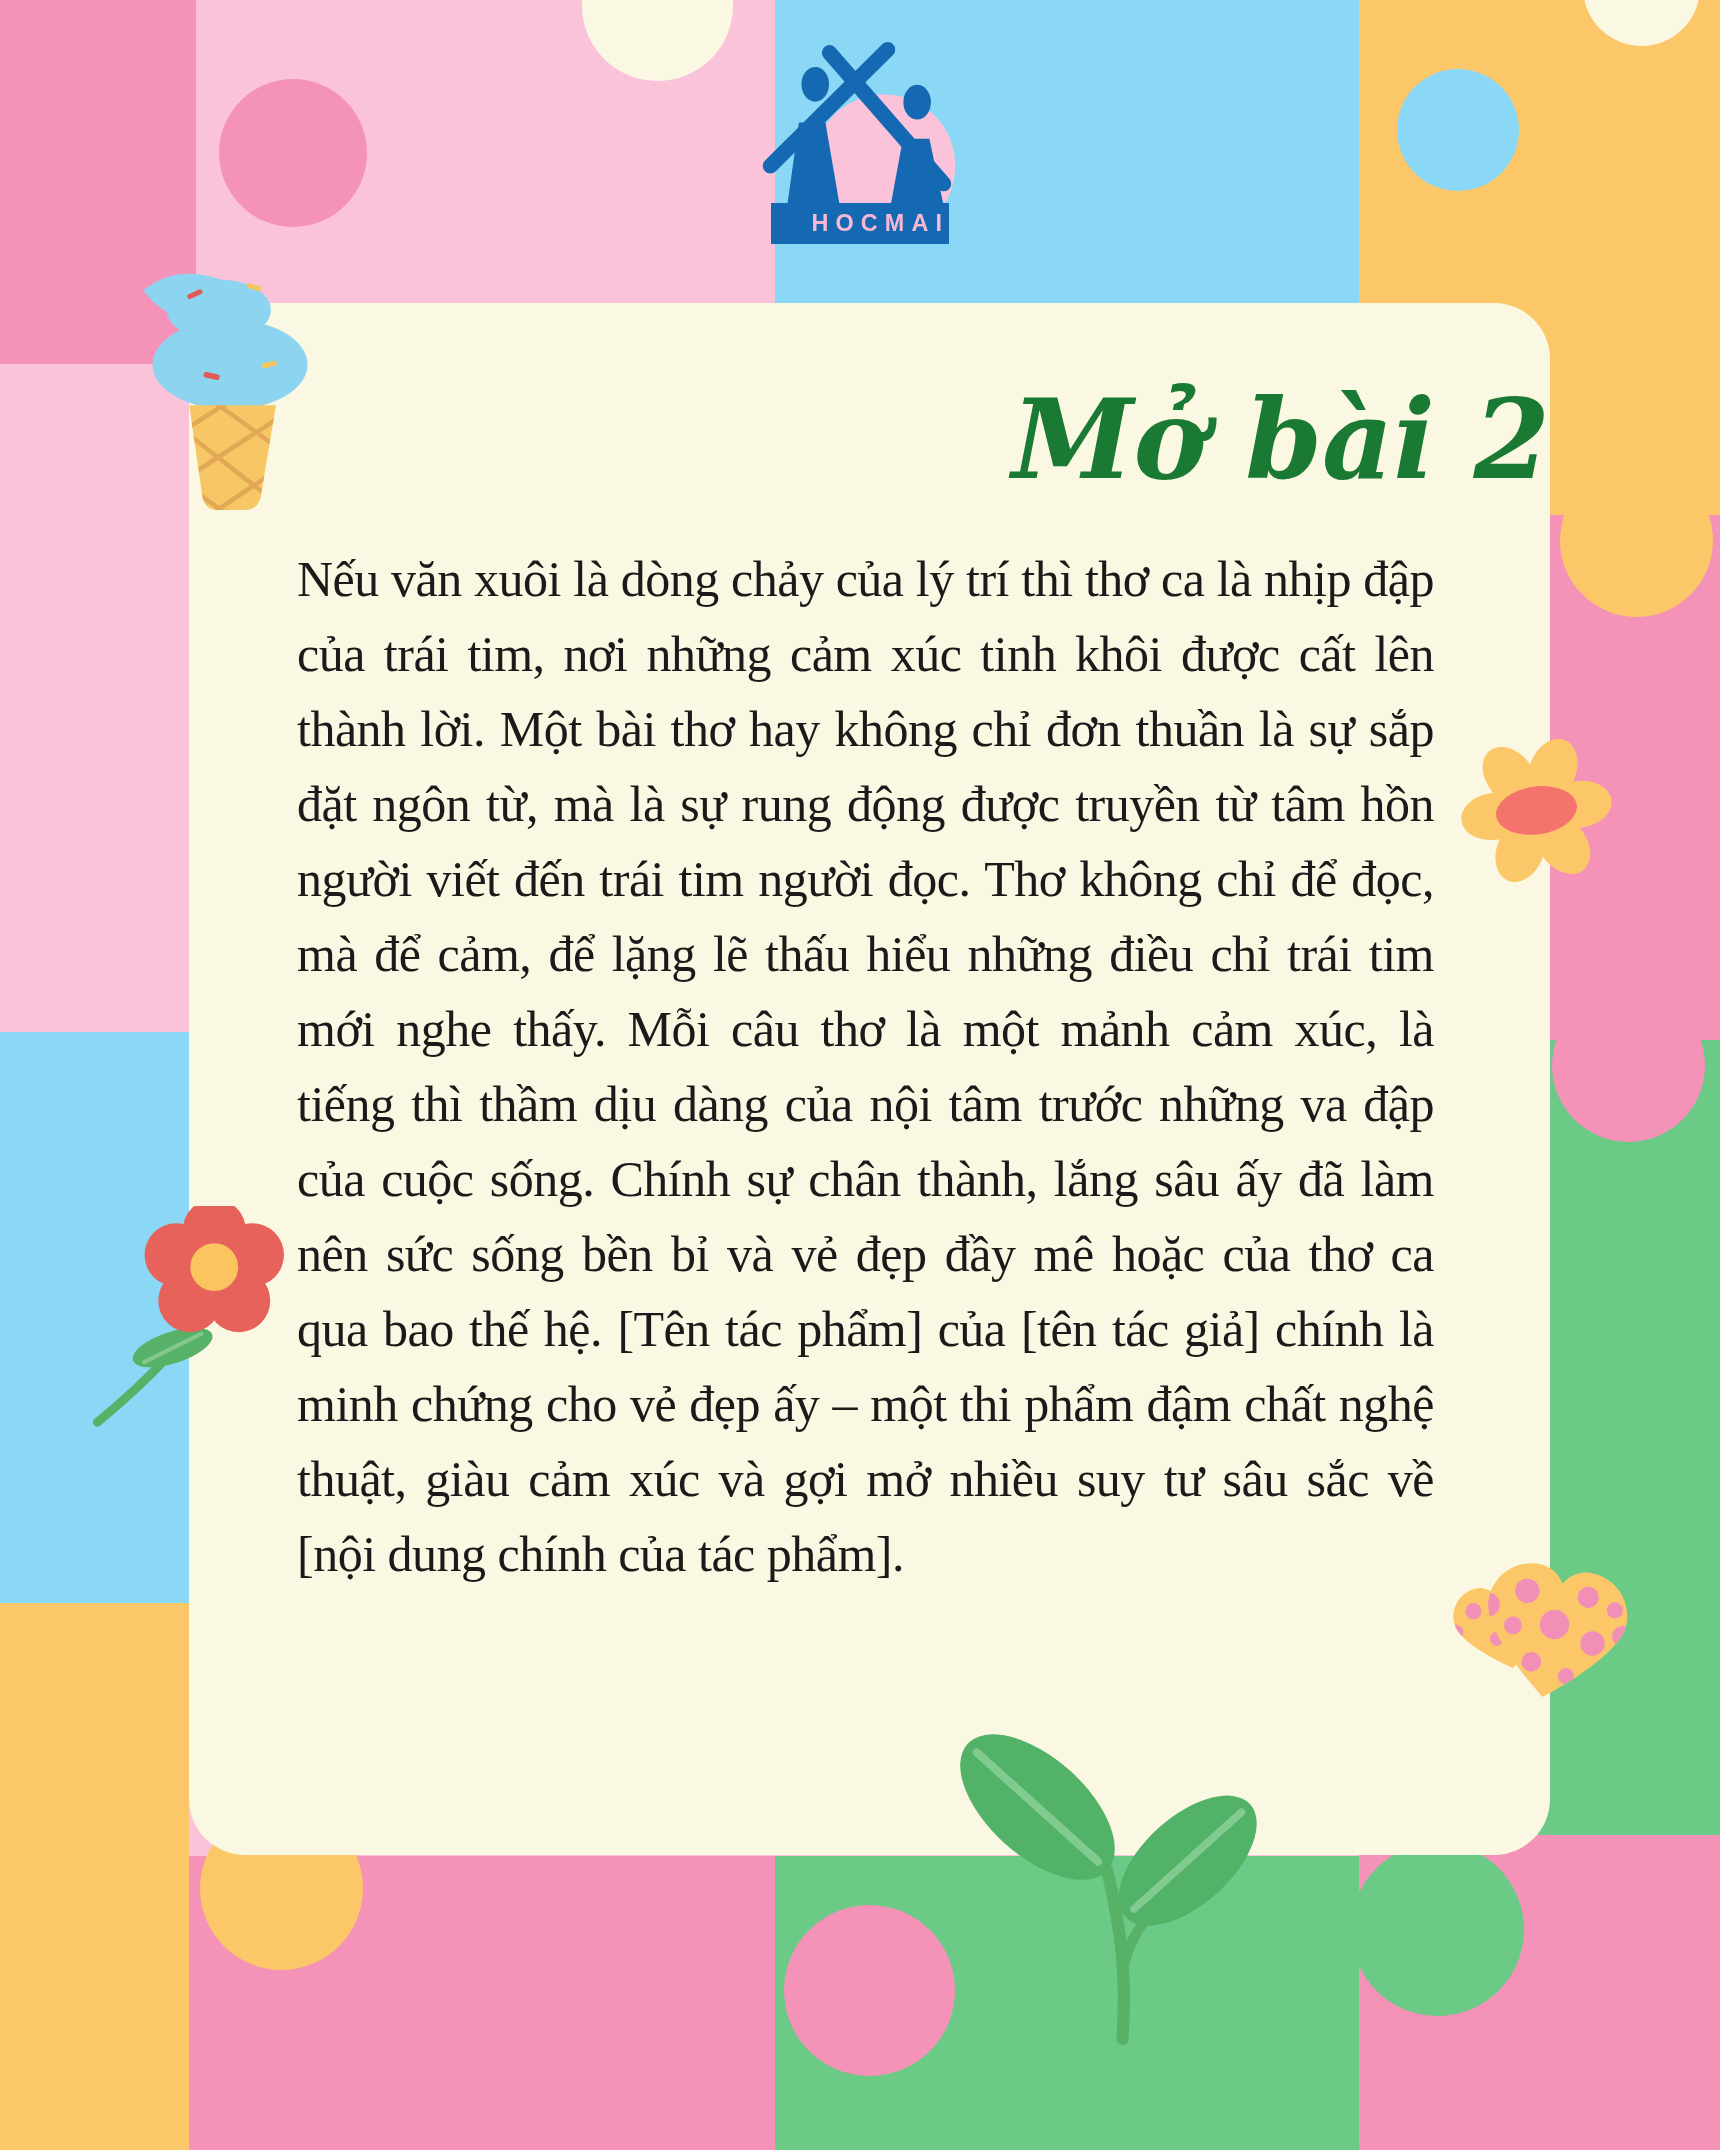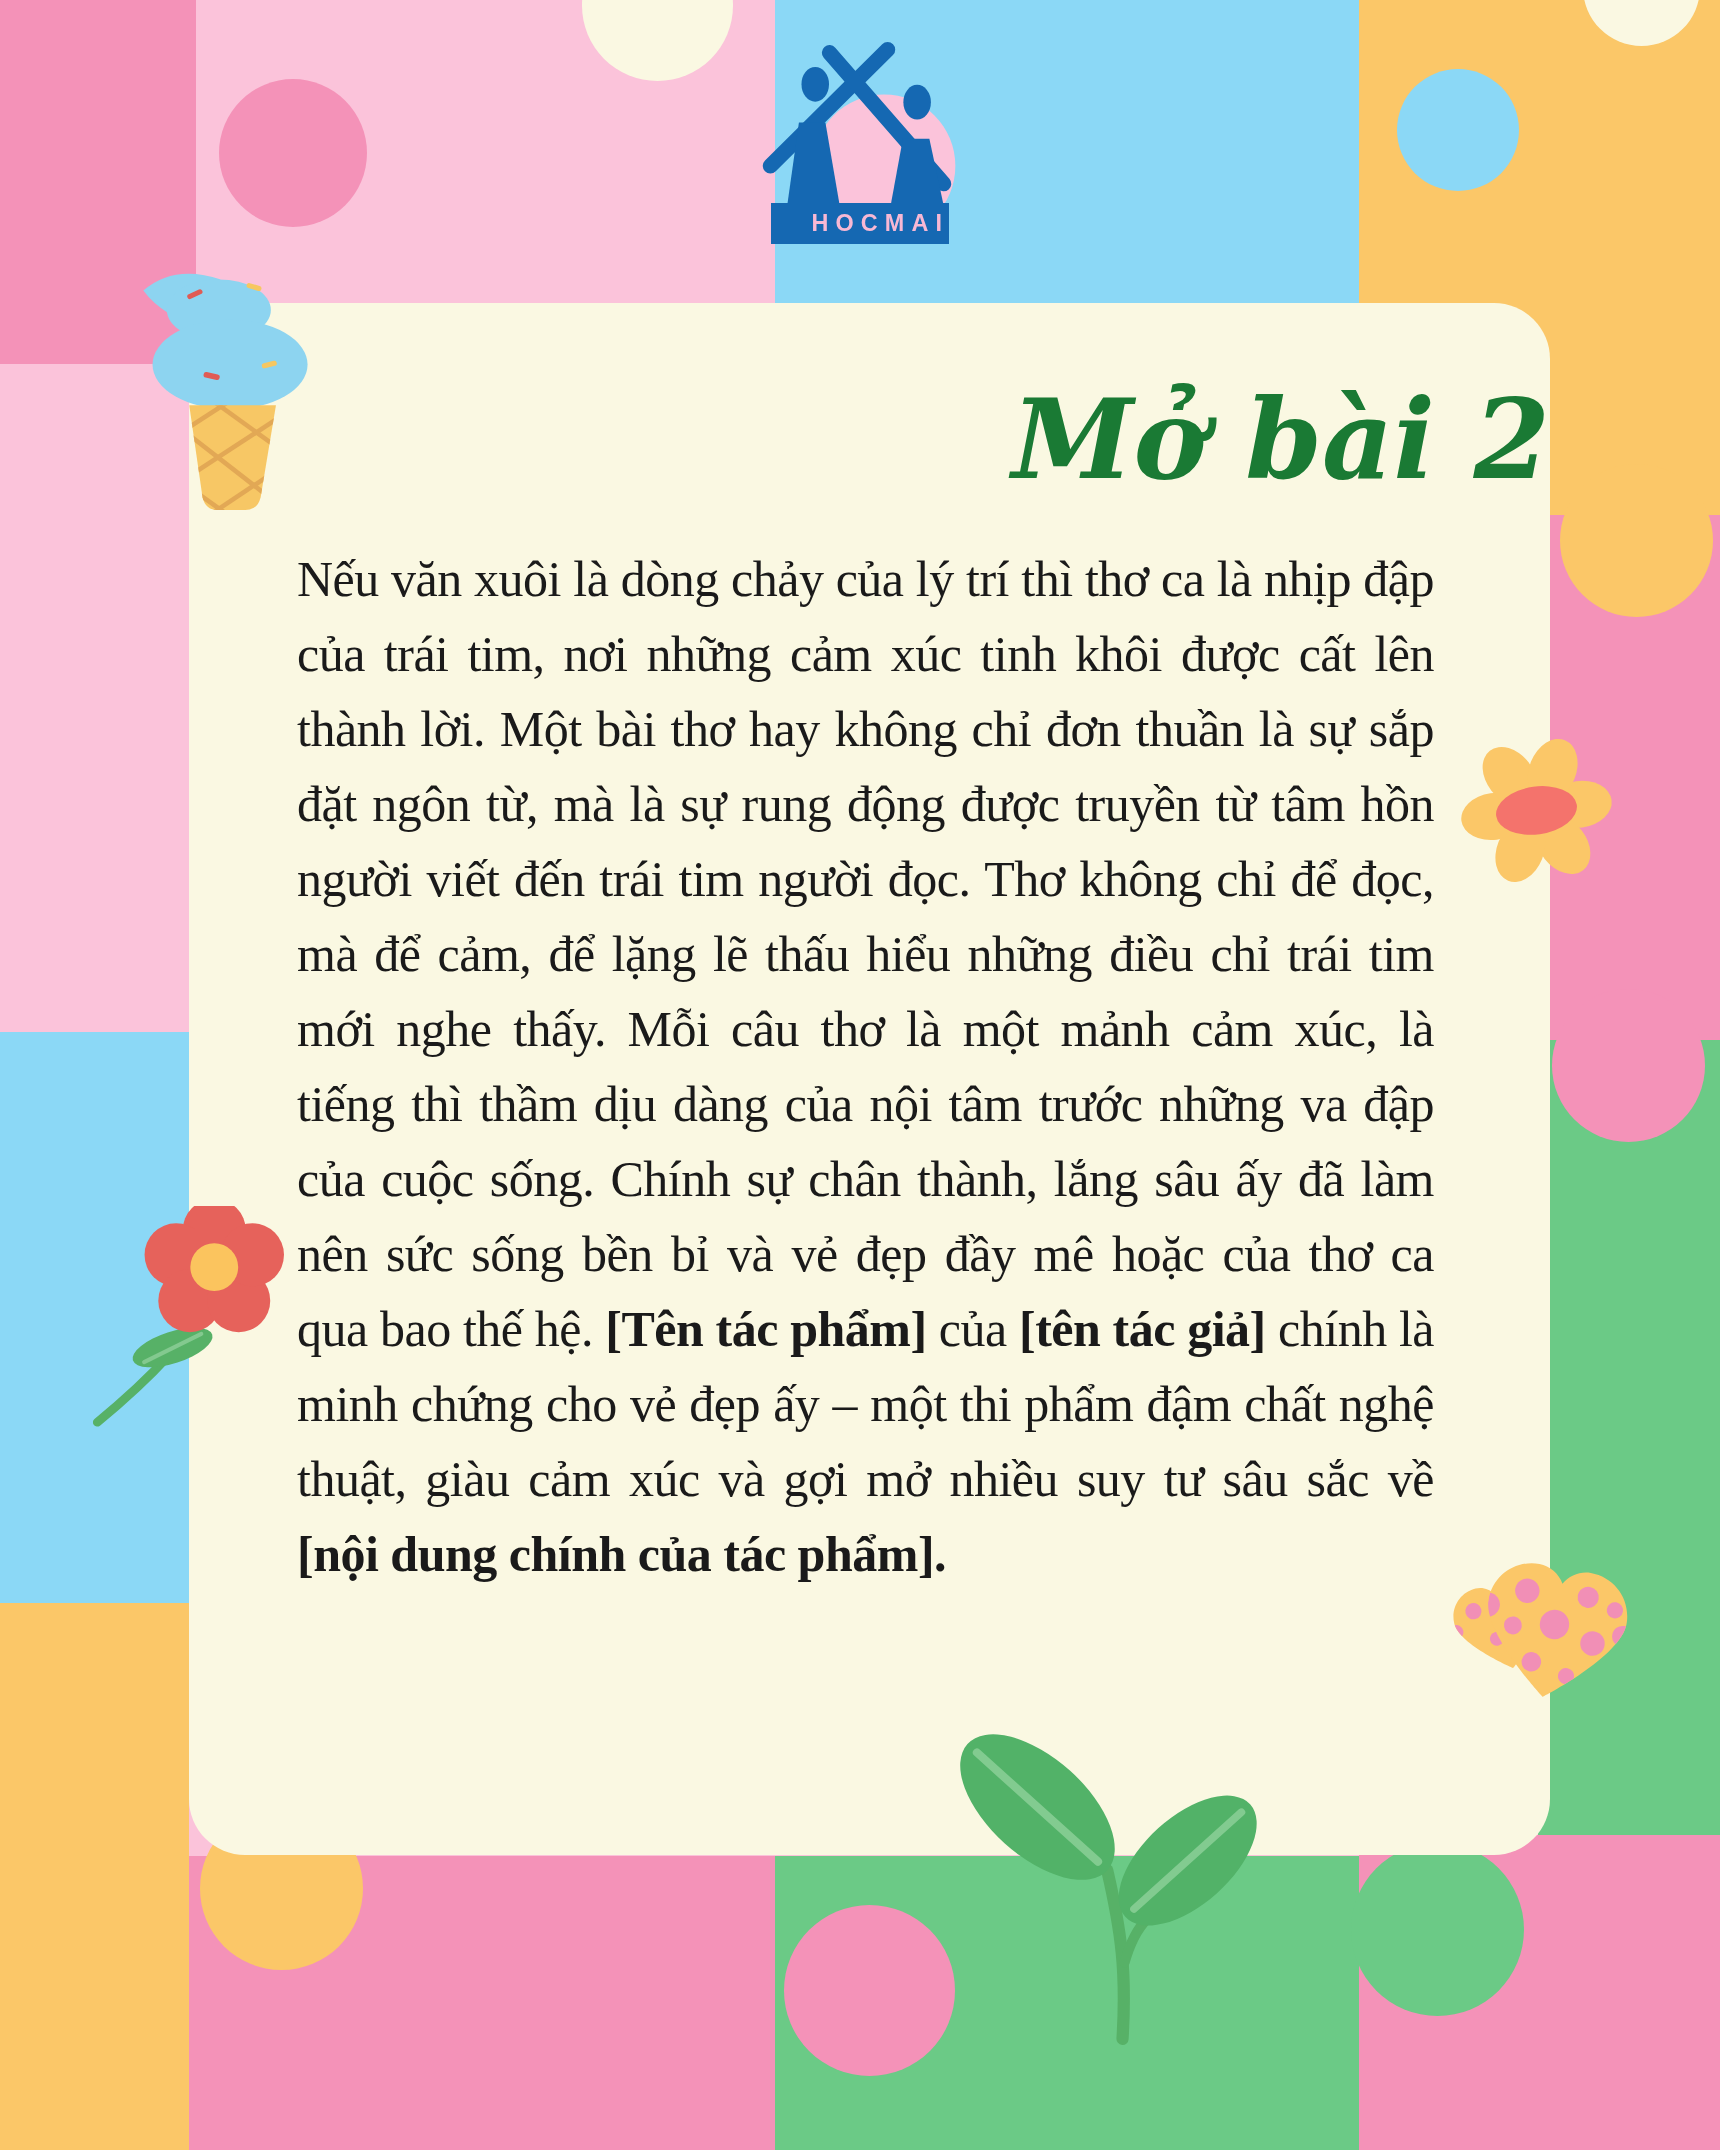--- a/index.html
+++ b/index.html
@@ -26,21 +26,21 @@
     text-align:right;
     font-family:"DejaVu Serif", serif;
     font-style:italic;font-weight:bold;
     font-size:110px;color:#1A7A34;line-height:1.1;
   }
   .card-paragraph{
     position:absolute;left:108px;top:239px;width:1137px;margin:0;
     font-size:50px;line-height:75px;letter-spacing:-0.5px;
     text-align:justify;color:#1A1A1A;
   }
-  .bold{font-weight:bold;}
+  .bold{font-weight:normal;}
 
   
   .logo{position:absolute;left:749px;top:41px;width:214px;height:214px;z-index:5;}
   .logo-box{
     position:absolute;left:771px;top:203px;width:178px;height:41px;
     background:#1568B2;z-index:6;
     display:flex;align-items:center;justify-content:flex-end;
     font-family:"Liberation Sans", sans-serif;font-weight:bold;
     font-size:23.4px;letter-spacing:7.1px;color:#F7B8D4;
   }

